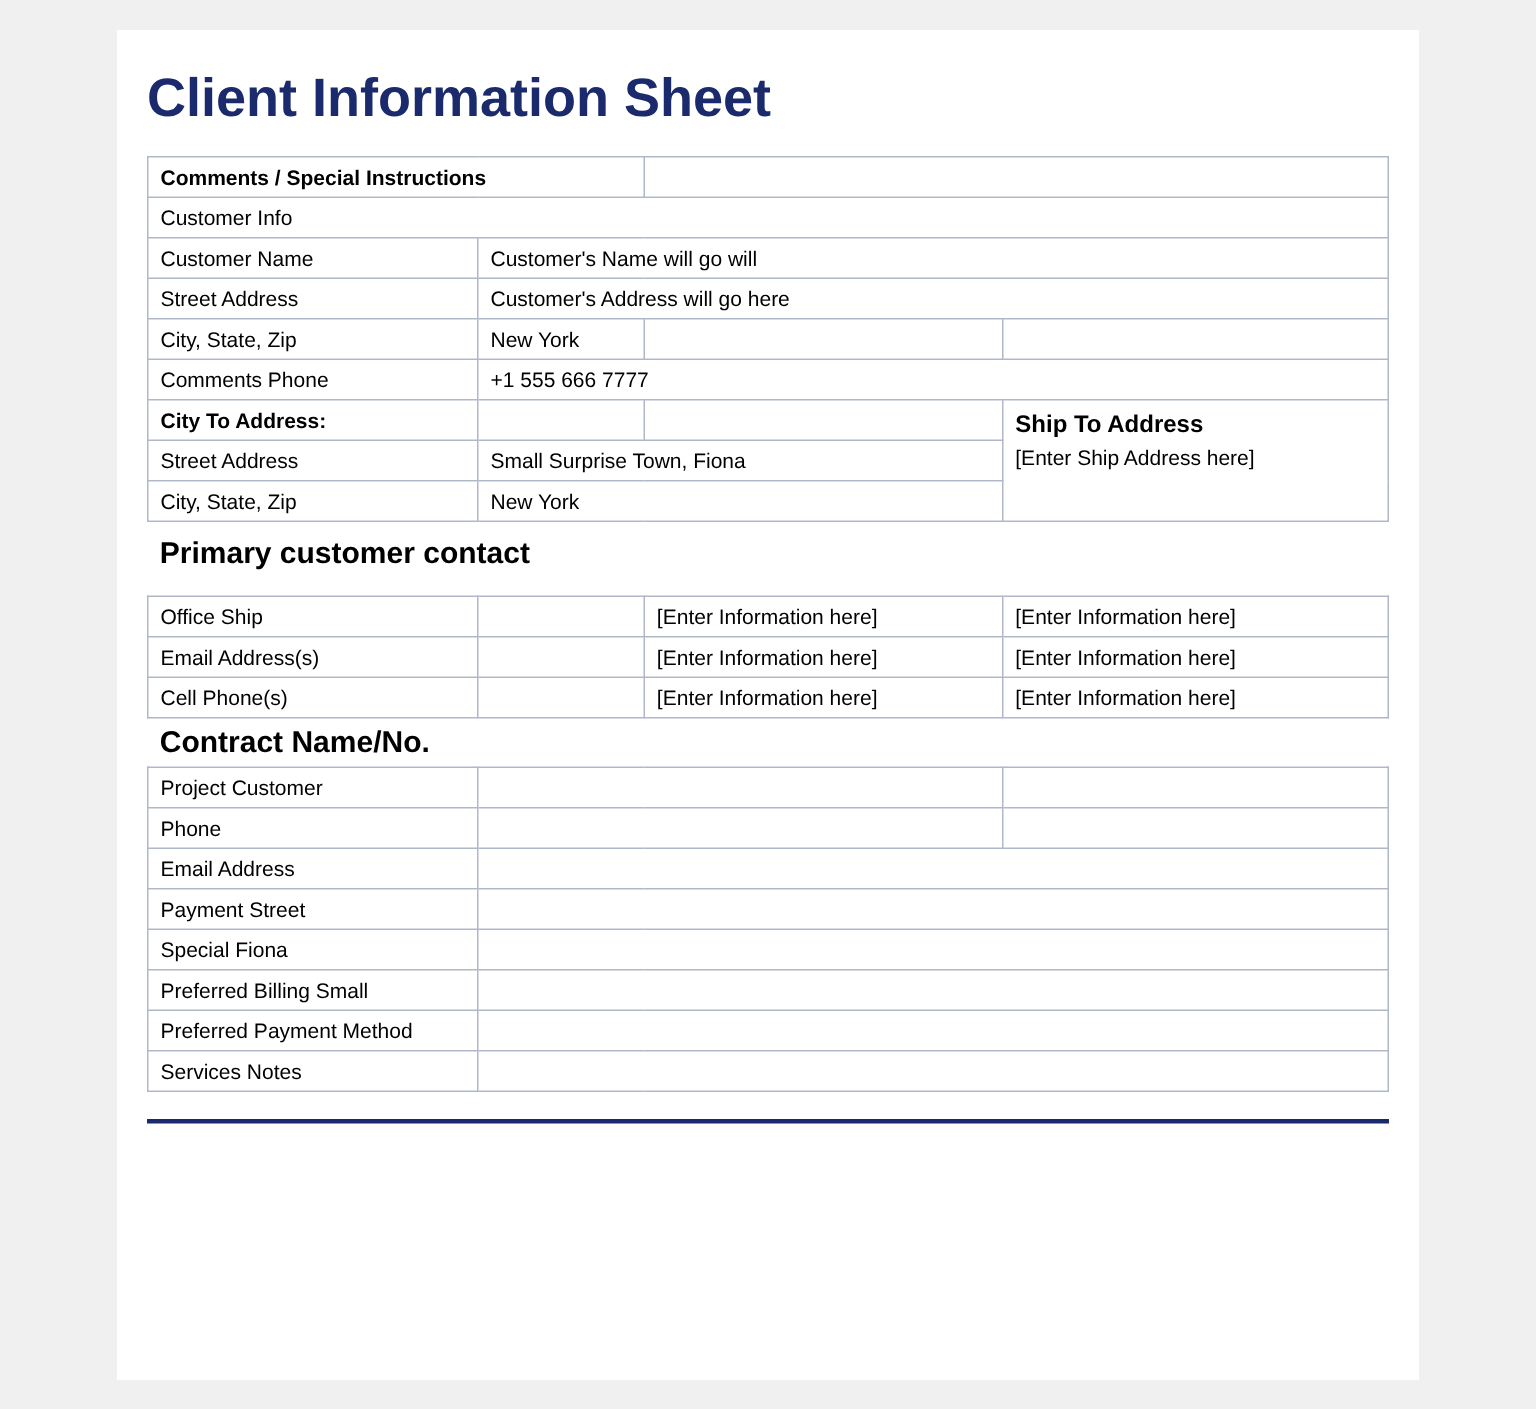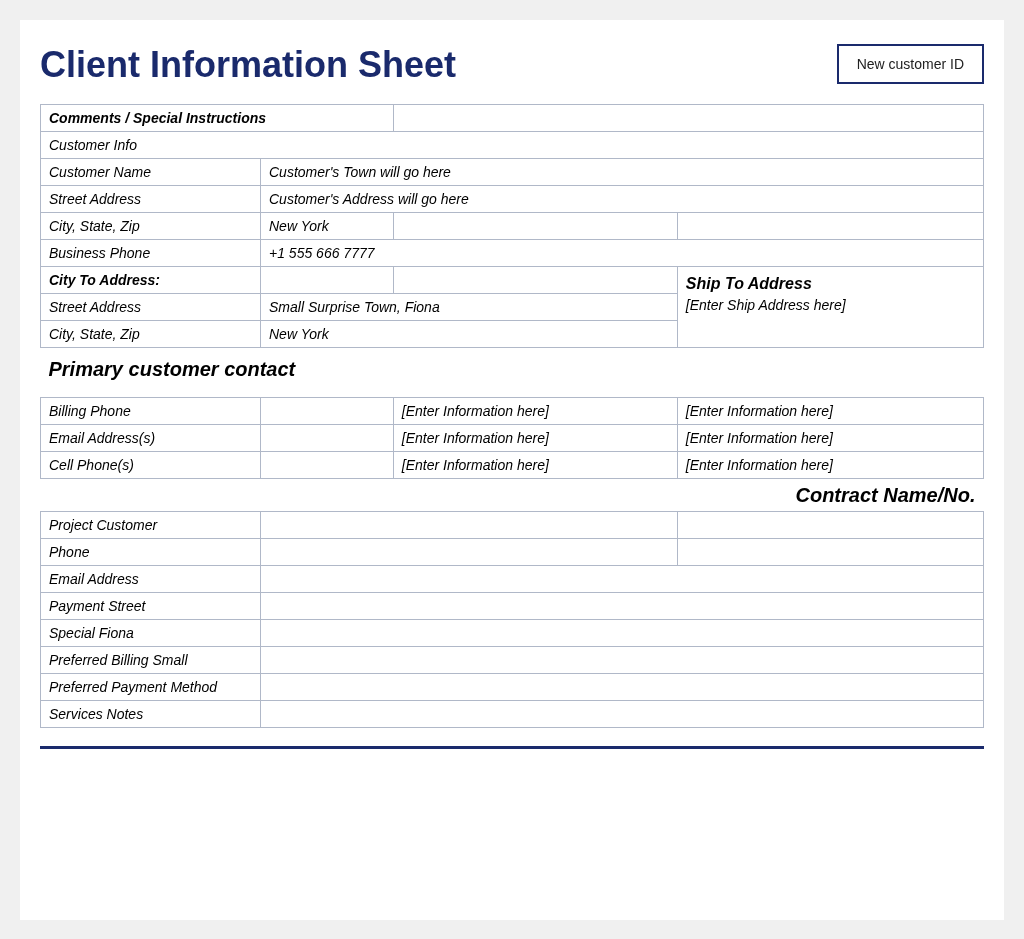--- a/index.html
+++ b/index.html
@@ -7,21 +7,21 @@
       font-family: Arial, sans-serif;
       background: #f0f0f0;
       display: flex;
       justify-content: center;
       align-items: flex-start;
       min-height: 939px;
       padding: 20px;
     }
     .page {
       background: #fff;
-      width: 984px;
+      width: 868px;
       min-height: 900px;
       padding: 24px 20px 20px 20px;
       position: relative;
     }
     .header {
       display: flex;
       justify-content: space-between;
       align-items: flex-start;
       margin-bottom: 18px;
     }
@@ -41,21 +41,20 @@
     }
     .main-table {
       width: 100%;
       border-collapse: collapse;
       font-size: 14px;
     }
     .main-table td, .main-table th {
       border: 1px solid #b0b8c8;
       padding: 5px 8px;
       vertical-align: middle;
-      font-style: italic;
     }
     .bold-label {
       font-weight: bold;
     }
     .no-border {
       border: none !important;
     }
     .comments-label {
       font-weight: bold;
     }
@@ -68,56 +67,55 @@
       font-size: 16px;
     }
   </style>
 </head>
 <body>
 
 <div class="page">
 
   <div class="header">
     <h1 class="page-title">Client Information Sheet</h1>
-    <button class="new-customer-btn">New customer ID</button>
   </div>
 
   <table class="main-table">
 
     <tbody>
         <tr>
       <td colspan="2">
         <span class="comments-label">Comments / Special Instructions</span>
       </td>
       <td colspan="2"></td>
     </tr>
 
     <tr>
       <td colspan="4" class="section-header-row">Customer Info</td>
     </tr>
 
     <tr>
       <td style="width:220px">Customer Name</td>
-      <td colspan="3">Customer's Town will go here</td>
+      <td colspan="3">Customer's Name will go will</td>
     </tr>
 
     <tr>
       <td>Street Address</td>
       <td colspan="3">Customer's Address will go here</td>
     </tr>
 
     <tr>
       <td>City, State, Zip</td>
       <td>New York</td>
       <td></td>
       <td></td>
     </tr>
 
     <tr>
-      <td>Business Phone</td>
+      <td>Comments Phone</td>
       <td colspan="3">+1 555 666 7777</td>
     </tr>
 
     <tr>
       <td class="bold-label">City To Address:</td>
       <td></td>
       <td></td>
       <td rowspan="3" style="vertical-align:top; padding-top:8px;">
         <div class="ship-to-label">Ship To Address</div>
         <div style="margin-top:4px;">[Enter Ship Address here]</div>
@@ -134,42 +132,42 @@
       <td colspan="2">New York</td>
     </tr>
 
     <tr>
       <td colspan="4" class="no-border" style="padding-top:10px; padding-bottom:16px; border:none;">
         <span style="font-weight:bold; font-size:20px;">Primary customer contact</span>
       </td>
     </tr>
 
     <tr>
-      <td style="width:220px">Billing Phone</td>
+      <td style="width:220px">Office Ship</td>
       <td></td>
       <td>[Enter Information here]</td>
       <td>[Enter Information here]</td>
     </tr>
 
     <tr>
       <td>Email Address(s)</td>
       <td></td>
       <td>[Enter Information here]</td>
       <td>[Enter Information here]</td>
     </tr>
 
     <tr>
       <td>Cell Phone(s)</td>
       <td></td>
       <td>[Enter Information here]</td>
       <td>[Enter Information here]</td>
     </tr>
 
     <tr>
-      <td colspan="4" class="no-border" style="padding-bottom:4px; border:none;text-align:right;">
+      <td colspan="4" class="no-border" style="padding-bottom:4px; border:none;">
         <span style="font-weight:bold; font-size:20px;">Contract Name/No.</span>
       </td>
     </tr>
 
     <tr>
       <td>Project Customer</td>
       <td colspan="2"></td>
       <td></td>
     </tr>
     <tr>

